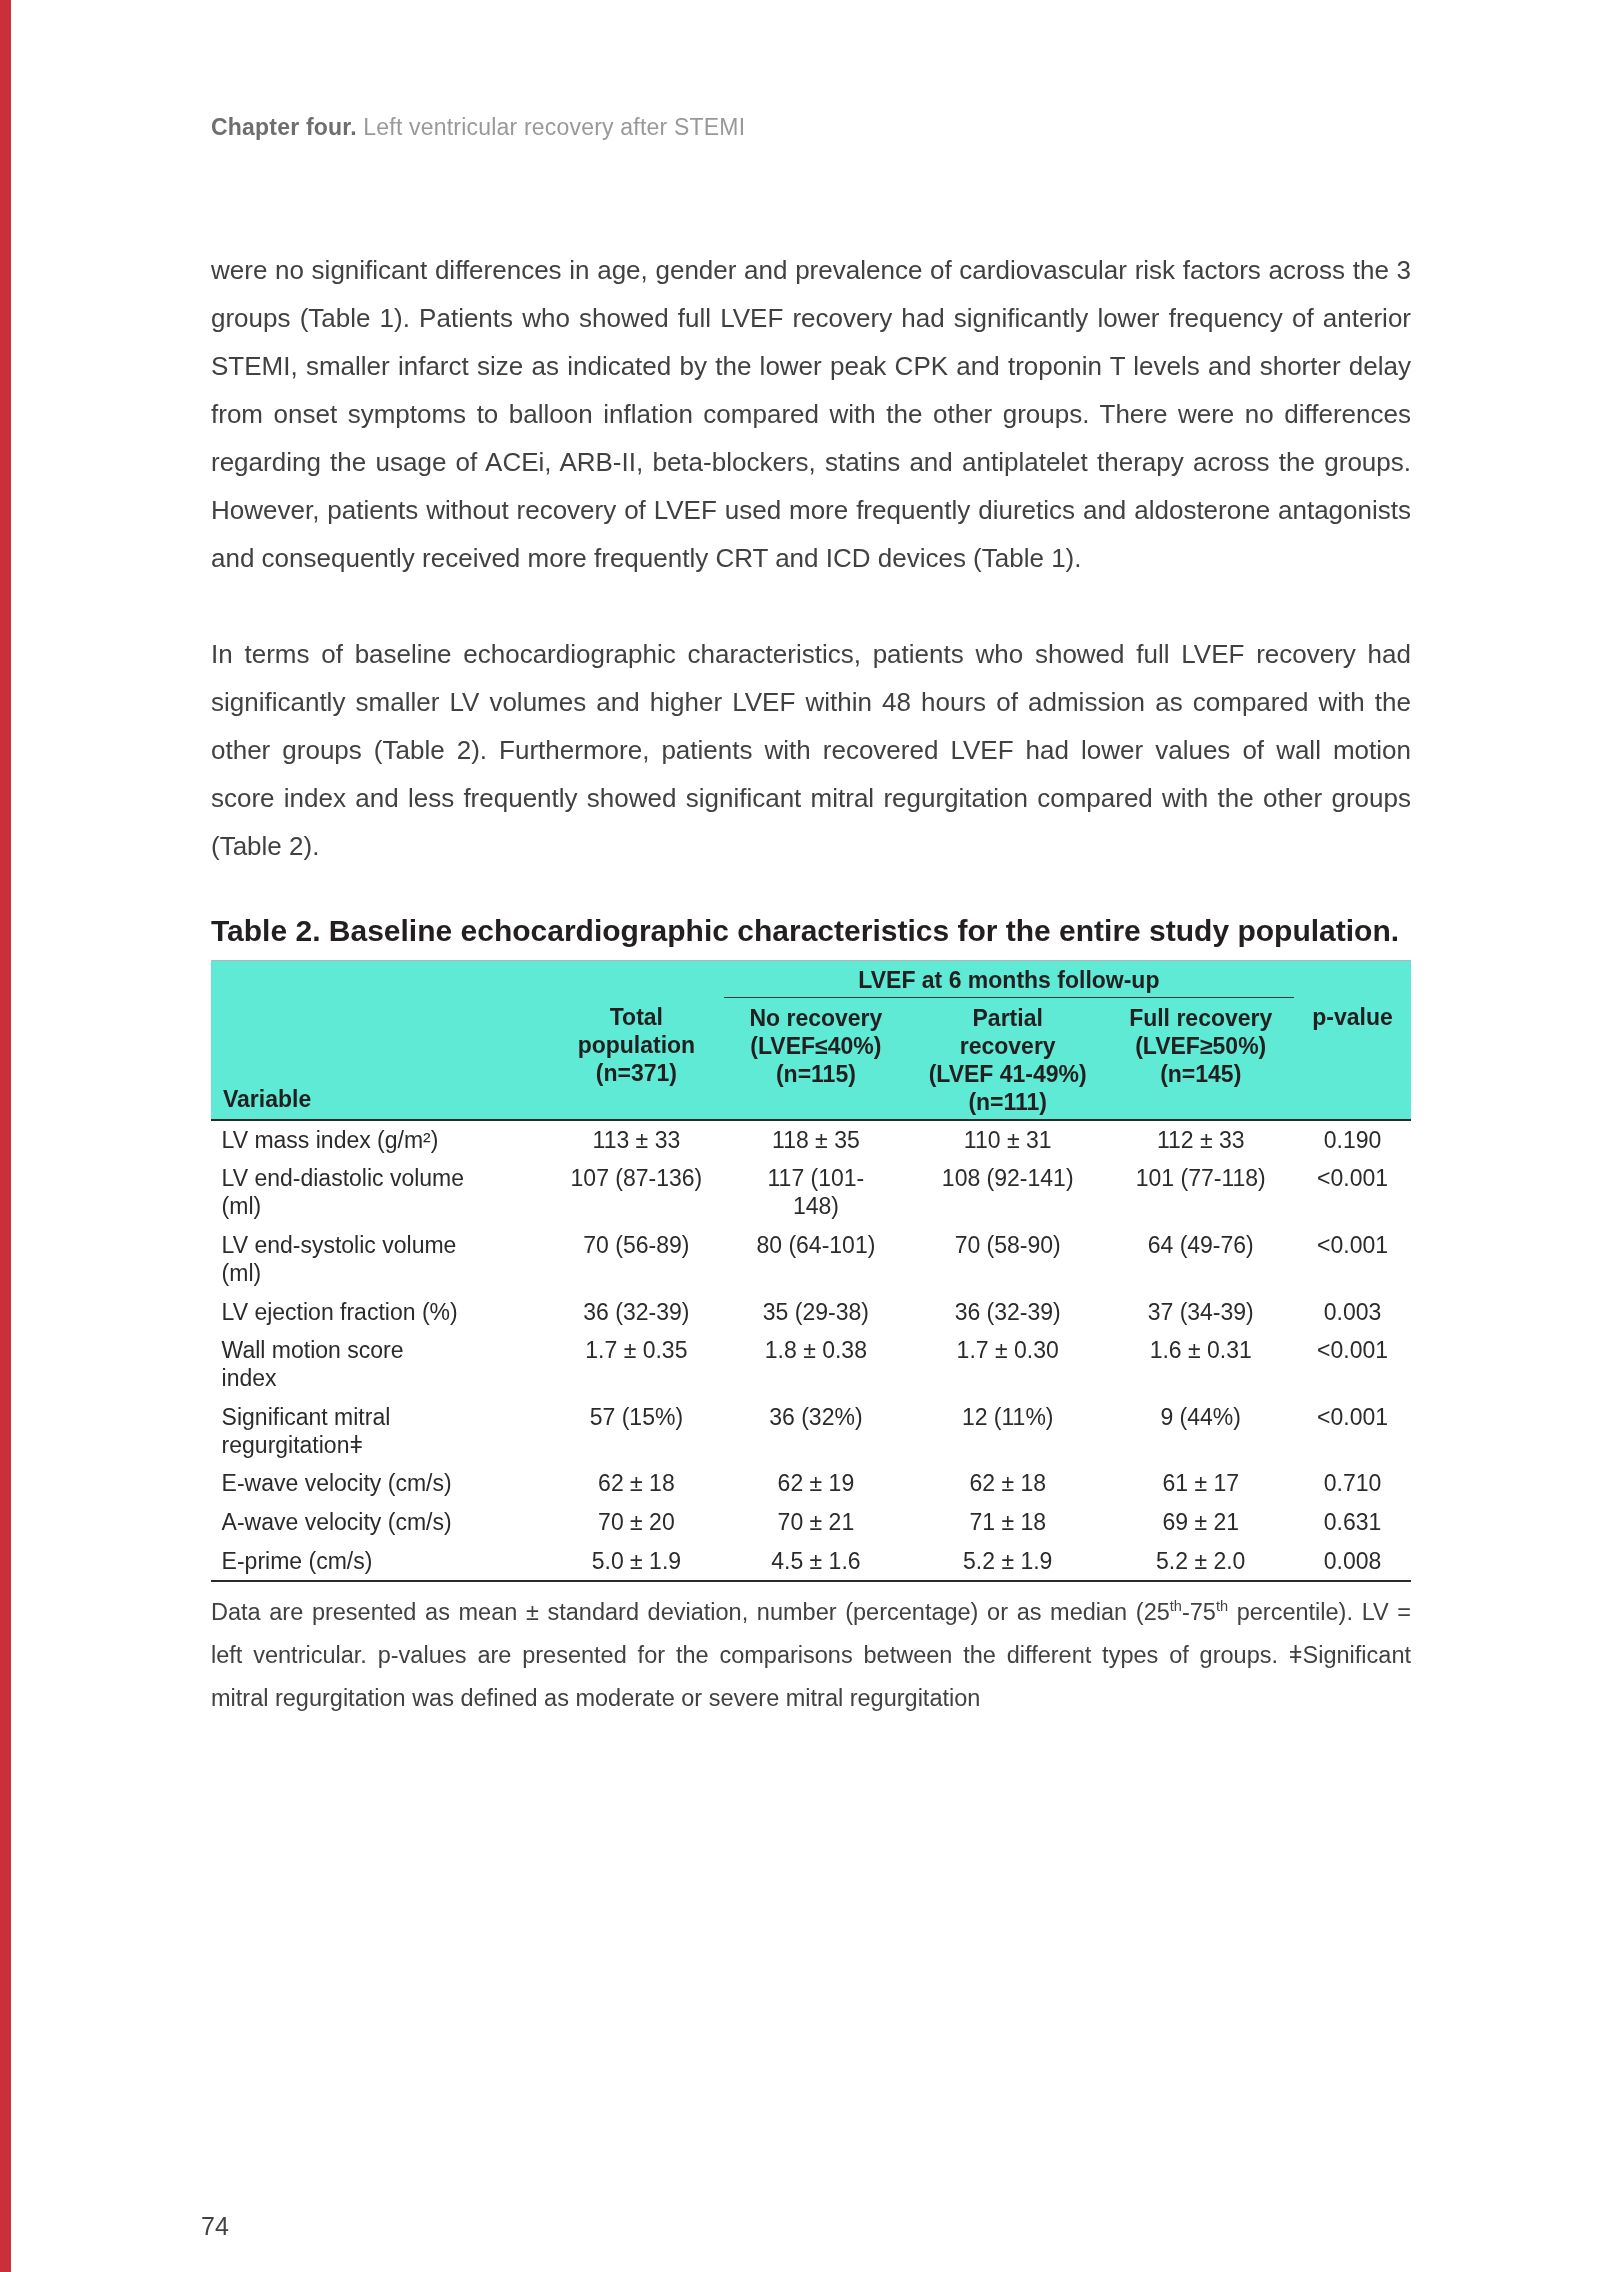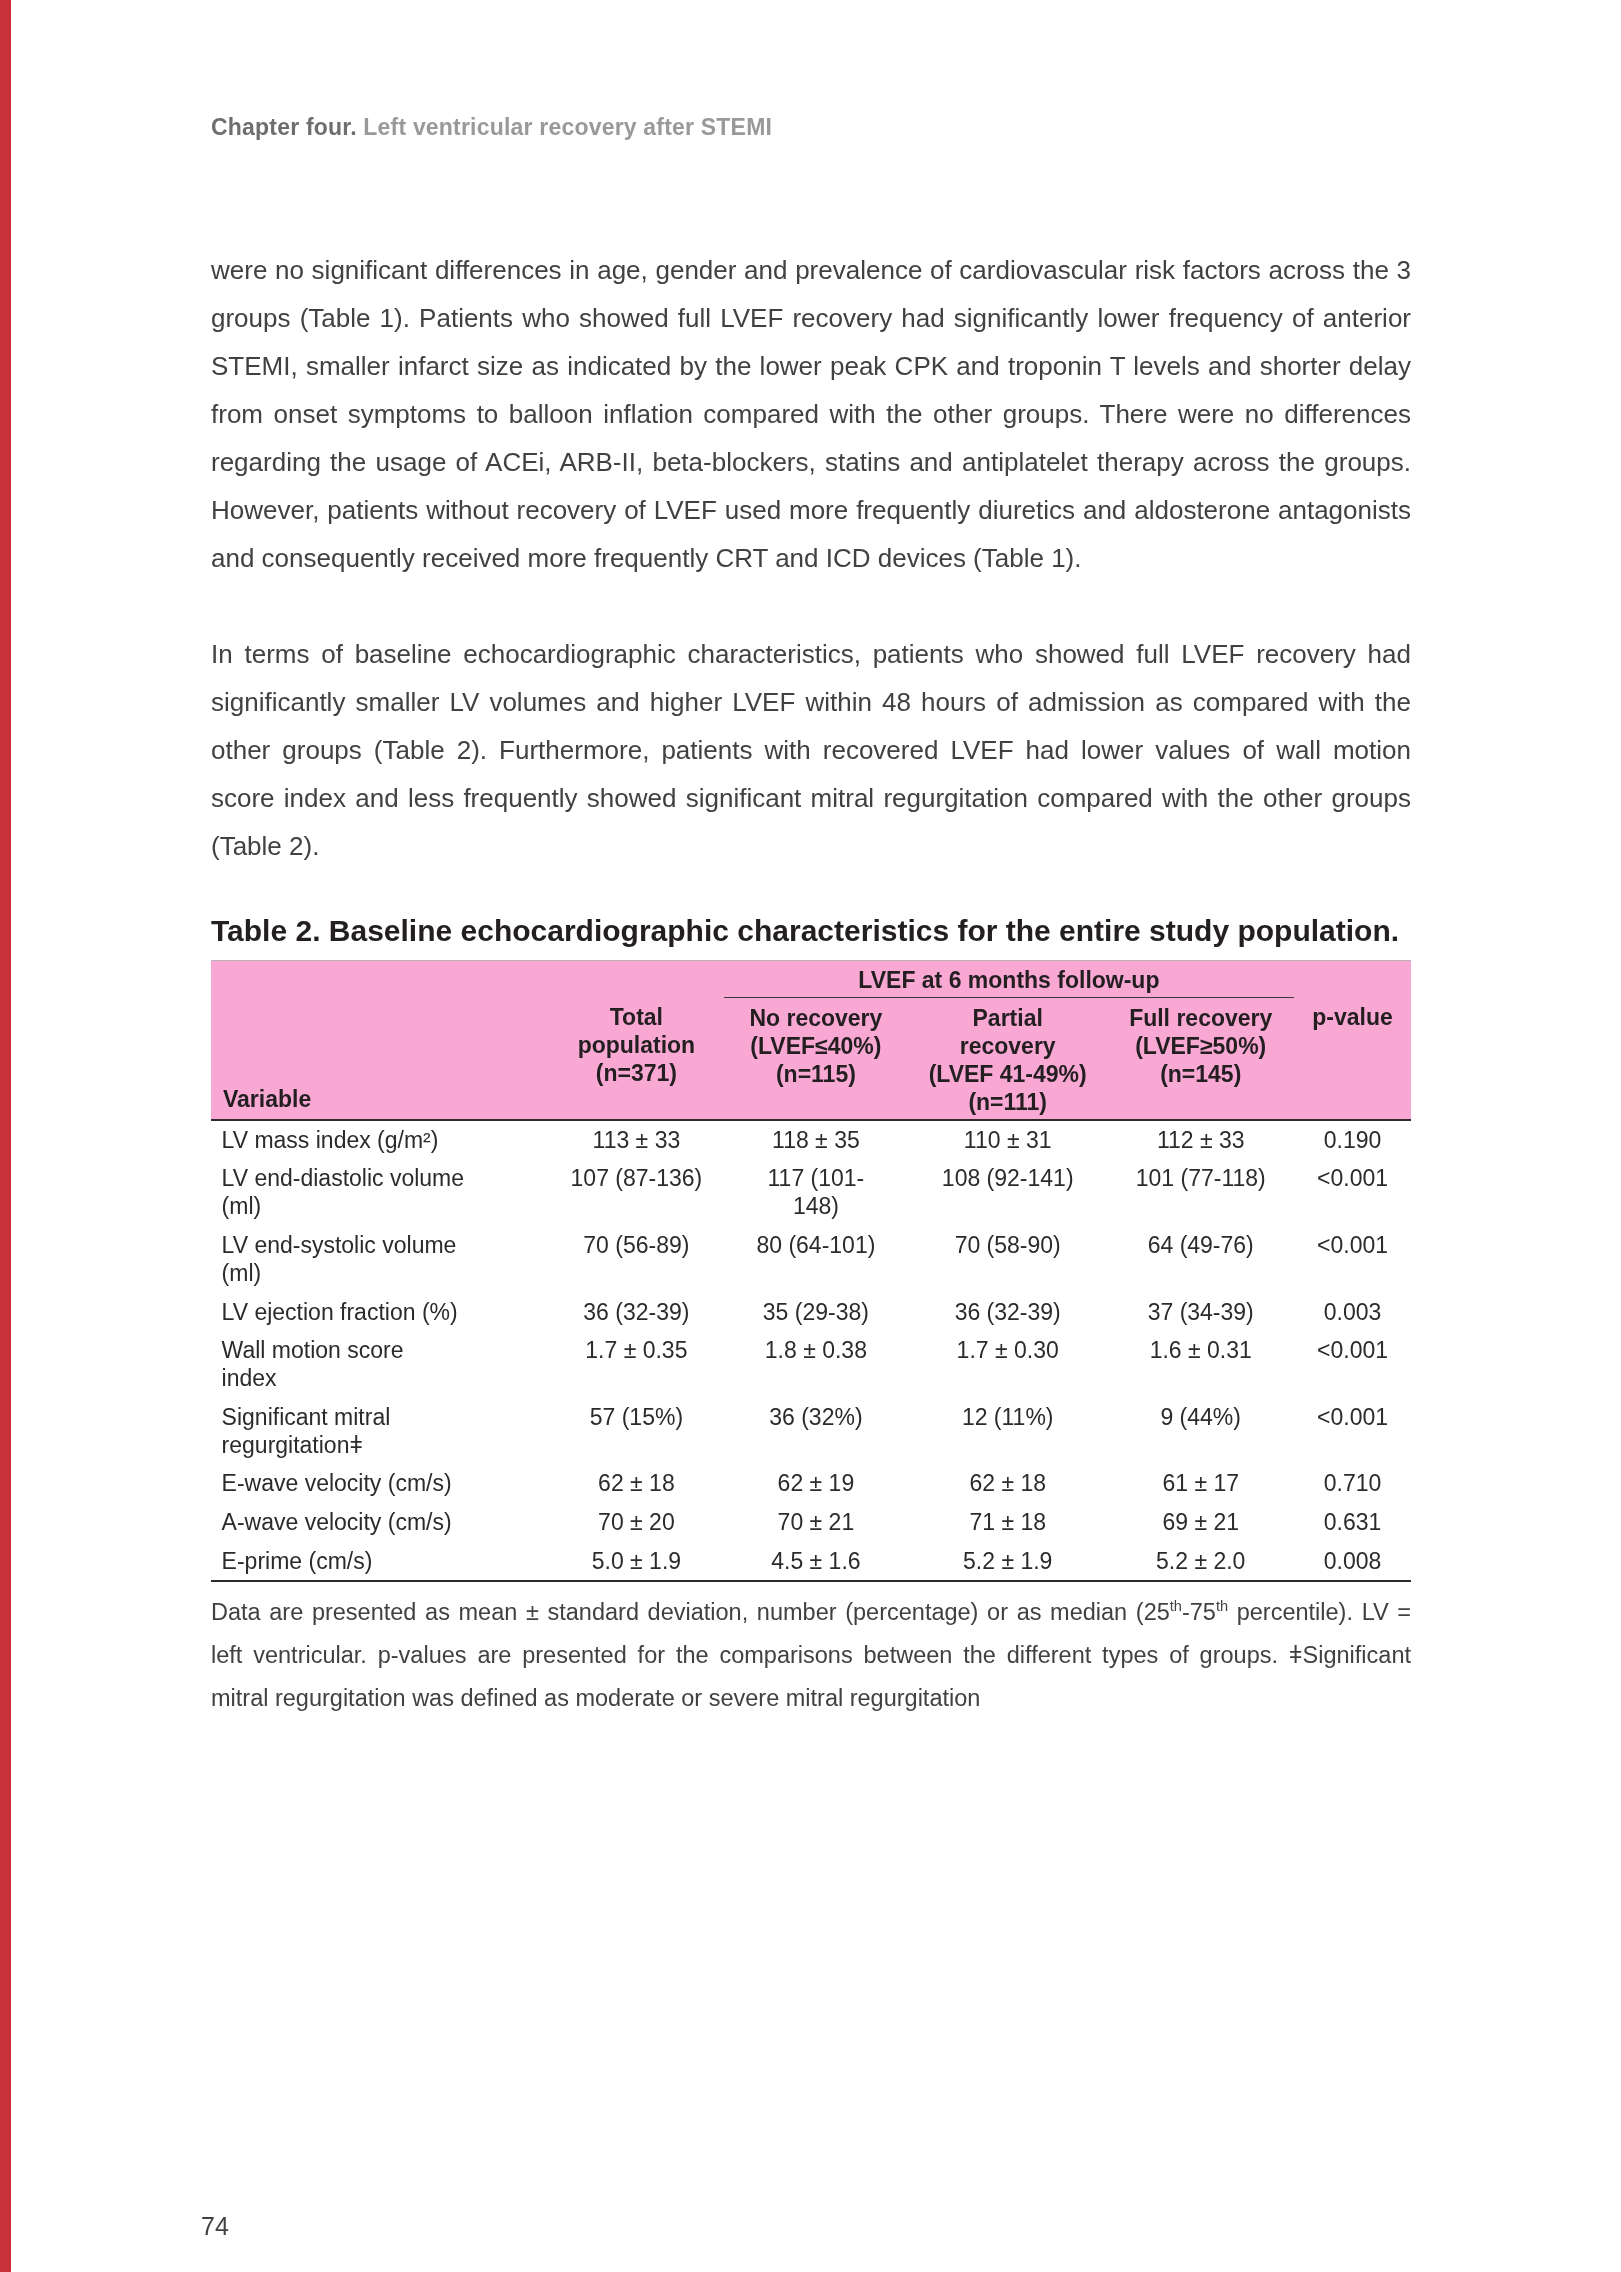--- a/index.html
+++ b/index.html
@@ -20,21 +20,21 @@
     background: #c9303a;
   }
   .content {
     position: absolute;
     left: 211px;
     width: 1200px;
     top: 0;
   }
   .running-header { margin-top: 114px; font-size: 23px; letter-spacing: 0.2px; }
   .running-header .chapter { color: #6d6e70; font-weight: bold; }
-  .running-header .title  { color: #97999b; font-weight: bold; }
+  .running-header .title  { color: #97999b; font-weight: normal; }
 
   .para {
     font-size: 26px;
     line-height: 48px;
     text-align: justify;
     color: #414042;
   }
   .p1 { margin-top: 105px; }
   .p2 { margin-top: 48px; }
 
@@ -54,21 +54,21 @@
     line-height: 28px;
     color: #2d2a2b;
   }
   table.data col.c-var { width: 27.5%; }
   table.data col.c-tot { width: 14.2%; }
   table.data col.c-nor { width: 15.0%; }
   table.data col.c-par { width: 16.2%; }
   table.data col.c-ful { width: 15.2%; }
   table.data col.c-pva { width: 9.5%;  }
 
-  thead.table-head { background: #f9a8d4; }
+  thead.table-head { background: #5eead4; }
   thead.table-head td, thead.table-head th { font-weight: bold; color: #231f20; }
   .span-header-cell {
     text-align: center;
     padding: 4.5px 3px 3px 3px;
     border-bottom: 1.5px solid #3a3a3a;
   }
   .col-header { text-align: center; vertical-align: top; padding: 6px 3px 3px 3px; white-space: pre-line; }
   .variable-header { text-align: left; vertical-align: bottom; padding: 3px 3px 6px 12px; }
   thead.table-head tr.col-row > * { border-bottom: none; }
   thead.table-head { border-bottom: 2.3px solid #2b2b2b; border-top: 0.8px solid #b5b5b5; }

